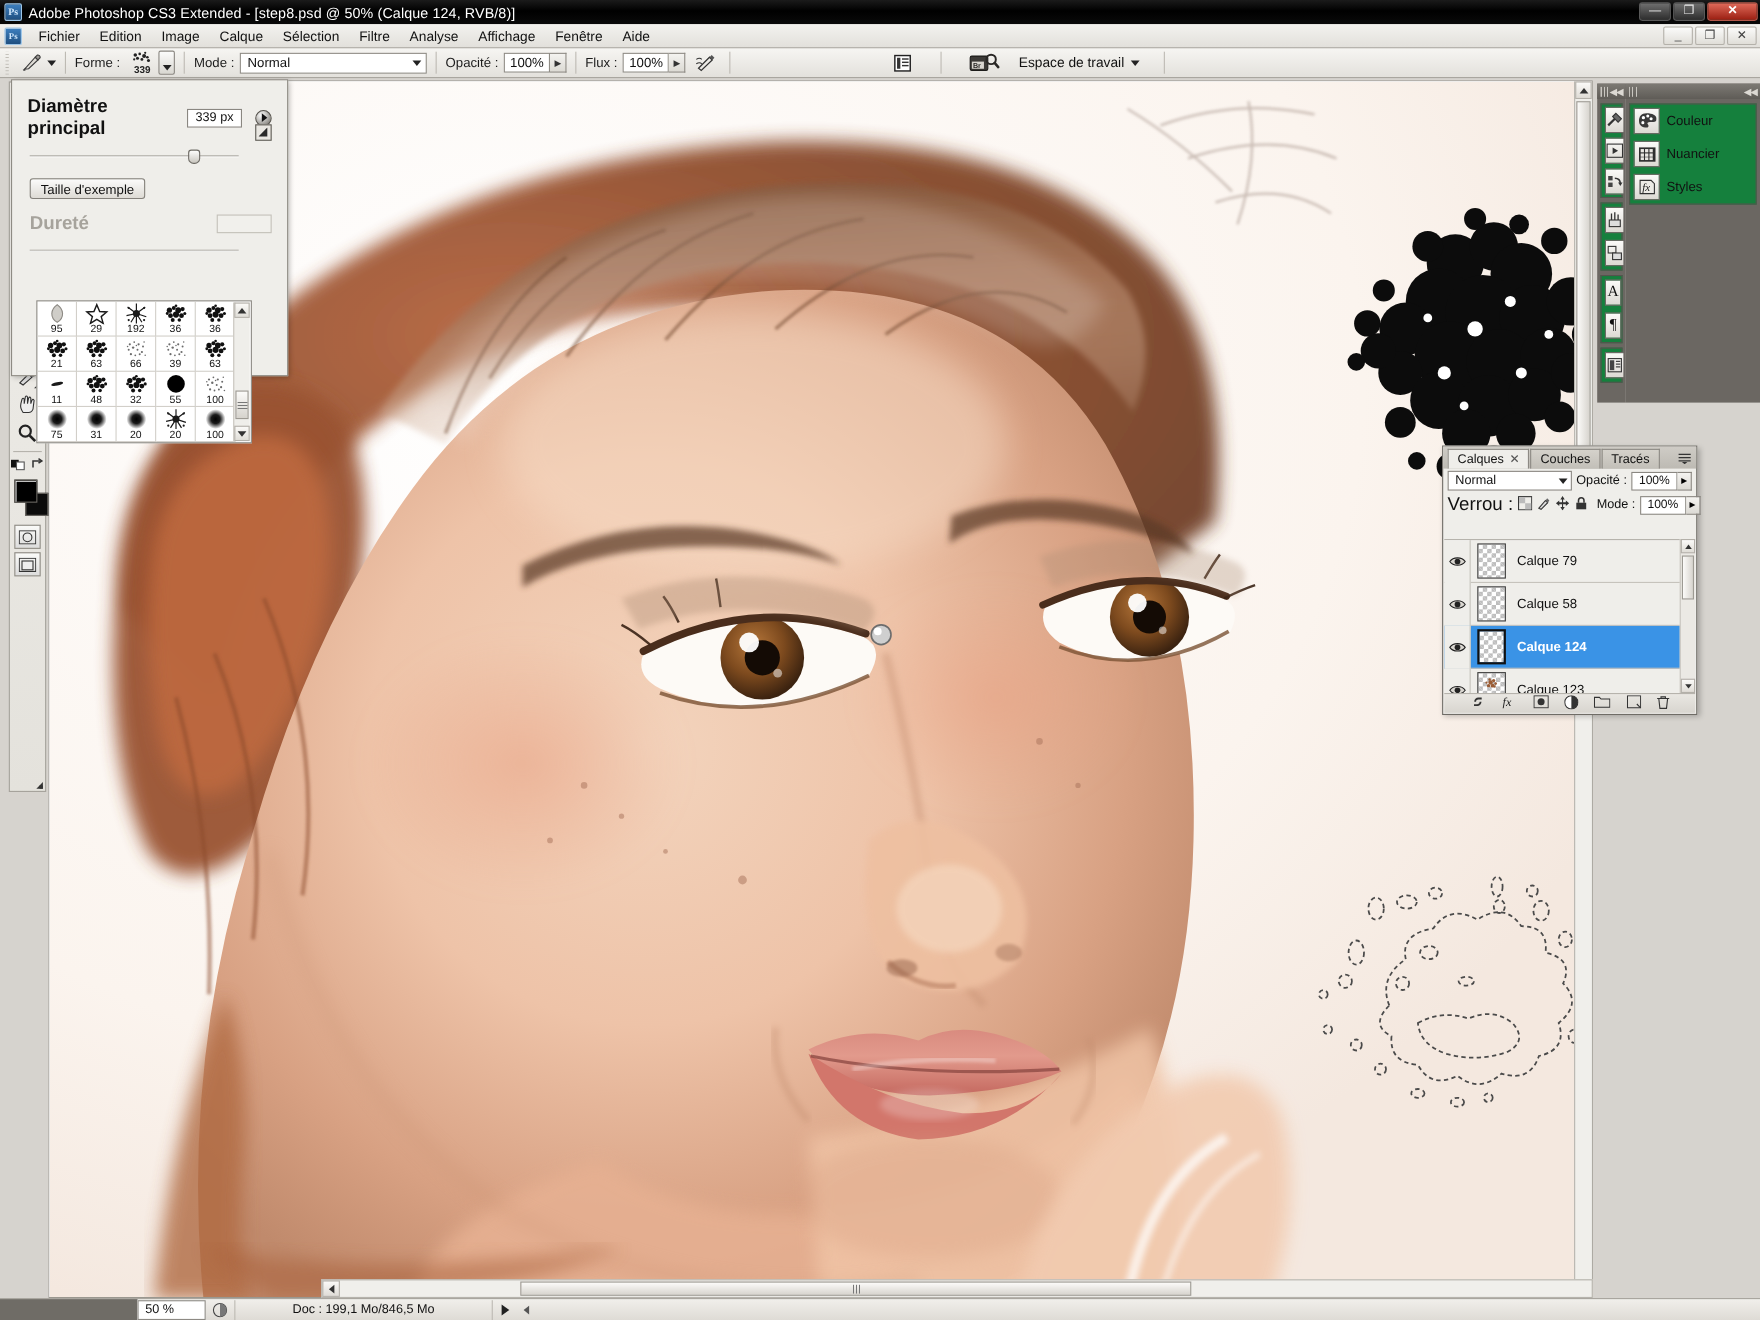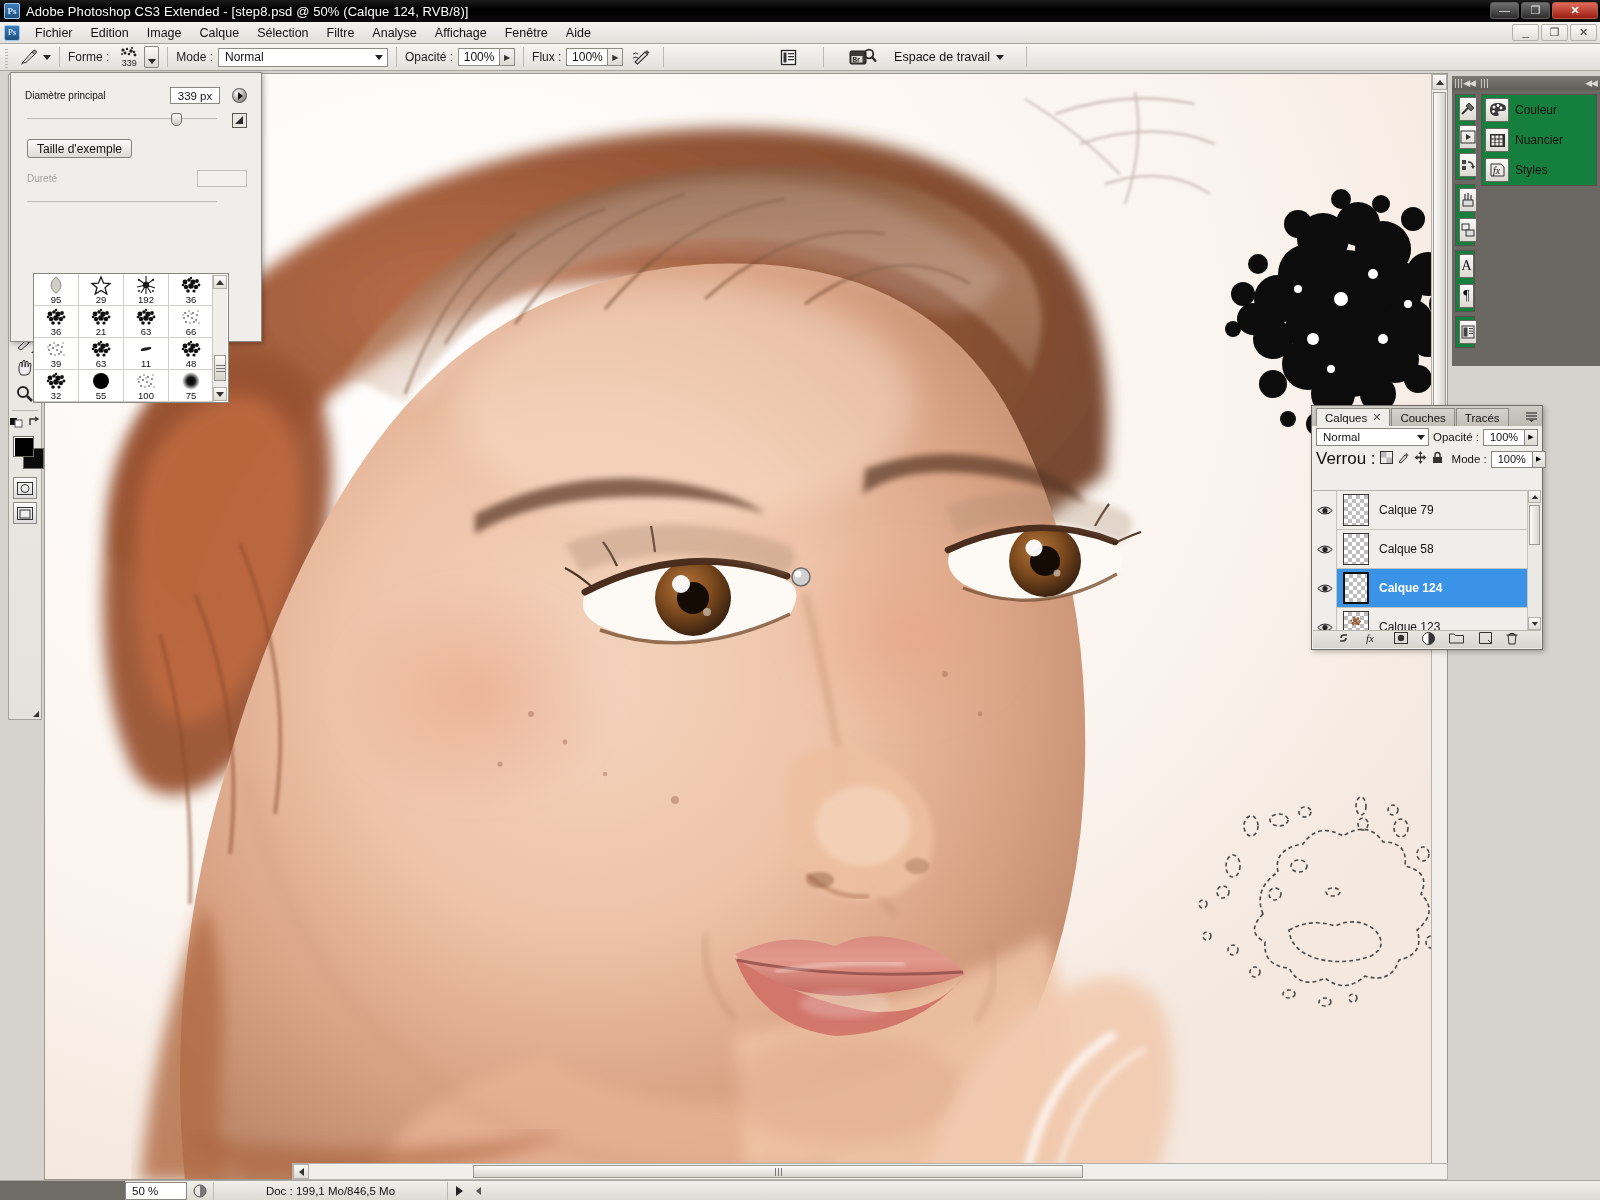--- a/index.html
+++ b/index.html
@@ -101,21 +101,21 @@
     padding: 0 4px 0 6px; color: #111; font-size: 12px;
   }
   .caret-down { width: 0; height: 0; border-left: 4px solid transparent;
     border-right: 4px solid transparent; border-top: 5px solid #222; }
   .tool-chip {
     width: 26px; height: 22px; display: flex; align-items: center; justify-content: center;
     background: transparent;
   }
   .brushpick {
     display: flex; flex-direction: column; align-items: center; justify-content: center;
-    width: 30px; height: 35px; color: #222; font-size: 9px; line-height: 1;
+    width: 30px; height: 35px; color: #222; font-size: 9px; line-height: 1; font-weight: bold;
   }
   .brush-dropbtn {
     width: 15px; height: 22px; border: 1px solid #8a8781; border-radius: 2px;
     background: linear-gradient(to bottom,#fcfcfb,#d9d7d1);
     display: flex; align-items: flex-end; justify-content: center; padding-bottom: 3px;
   }
 
   
   .toolbox {
     position: absolute; left: 8px; top: 74px; width: 34px; height: 646px;
@@ -140,21 +140,21 @@
     border: 1px solid #8e8b84; background: linear-gradient(to bottom,#fafaf8,#ddd);
     display: flex; align-items: center; justify-content: center; }
 
   
   .brushpanel {
     position: absolute; left: 10px; top: 72px; width: 252px; height: 270px;
     background: #efeeea; border: 1px solid #8e8b84;
     box-shadow: 2px 2px 5px rgba(0,0,0,.28);
   }
   .bp-row { display: flex; align-items: center; }
-  .bp-label { color: #111; font-size: 10px; }
+  .bp-label { color: #111; font-size: 17px; font-weight: bold; }
   .bp-label.dim { color: #a6a39c; }
   .bp-input {
     background: #fff; border: 1px solid #8a8781; height: 17px; width: 50px;
     display: flex; align-items: center; justify-content: center;
     color: #111; font-size: 11.5px;
   }
   .bp-input.empty { background: #f1f0ec; border-color: #c3c0b9; }
   .bp-slider { position: relative; height: 12px; margin: 0; }
   .bp-track { position: absolute; left: 0; right: 0; top: 5px; height: 2px;
     background: linear-gradient(to bottom,#a9a69f,#fff); }
@@ -169,21 +169,21 @@
   }
   .circ-btn { width: 15px; height: 15px; border-radius: 50%;
     background: radial-gradient(circle at 35% 30%, #fff, #6a6760);
     border: 1px solid #55524c; display: flex; align-items: center; justify-content: center; }
   .sm-btn { width: 15px; height: 15px; border: 1px solid #5d5a54; background: #e9e7e2;
     display: flex; align-items: center; justify-content: center; }
   .bp-grid-wrap {
     position: absolute; left: 22px; top: 200px; width: 196px; height: 130px;
     background: #fff; border: 1px solid #8a8781; overflow: hidden;
   }
-  .bp-grid { display: grid; grid-template-columns: repeat(4, 1fr); }
+  .bp-grid { display: grid; grid-template-columns: repeat(5, 1fr); }
   .bp-cell {
     height: 32px; border-right: 1px solid #d2cfc9; border-bottom: 1px solid #d2cfc9;
     position: relative; display: flex; align-items: center; justify-content: center;
   }
   .bp-cell .tip { position: absolute; top: 1px; left: 0; right: 0; height: 20px;
     display: flex; align-items: center; justify-content: center; }
   .bp-cell .num { position: absolute; bottom: 0px; left: 0; right: 0;
     text-align: center; font-size: 9.5px; color: #111; line-height: 10px; }
   .bp-scroll { position: absolute; right: 1px; top: 1px; bottom: 1px; width: 15px;
     background: #efeeea; border-left: 1px solid #c7c4bd; }
@@ -376,21 +376,21 @@
     </div>
     <div class="tool-chip" style="margin-left:6px;">
       <svg width="22" height="18" viewBox="0 0 22 18">
         <path d="M4 14 L14 4 L16.5 6.5 L6.5 16 Z" fill="none" stroke="#333" stroke-width="1.1"></path>
         <path d="M14 4 L16 2 L18.5 4.5 L16.5 6.5 Z" fill="#555"></path>
         <path d="M2 6 q3 -2 5 0 M2 10 q3 -2 5 0" fill="none" stroke="#333" stroke-width="1"></path>
       </svg>
     </div>
     <div class="ob-sep"></div>
 
-    <div style="position:absolute;right:565px;display:flex;align-items:center;gap:14px;">
+    <div style="position:absolute;right:533px;display:flex;align-items:center;gap:14px;">
       <div class="tool-chip">
         <svg width="17" height="17" viewBox="0 0 17 17">
           <rect x="1.5" y="1.5" width="14" height="14" fill="#fff" stroke="#222" stroke-width="1.3"></rect>
           <rect x="3.5" y="3.5" width="3" height="10" fill="#333"></rect>
           <g fill="#333">
               <rect x="8" y="4" width="6" height="1.3"></rect>
               <rect x="8" y="7" width="6" height="1.3"></rect>
               <rect x="8" y="10" width="6" height="1.3"></rect>
             </g>
         </svg>

